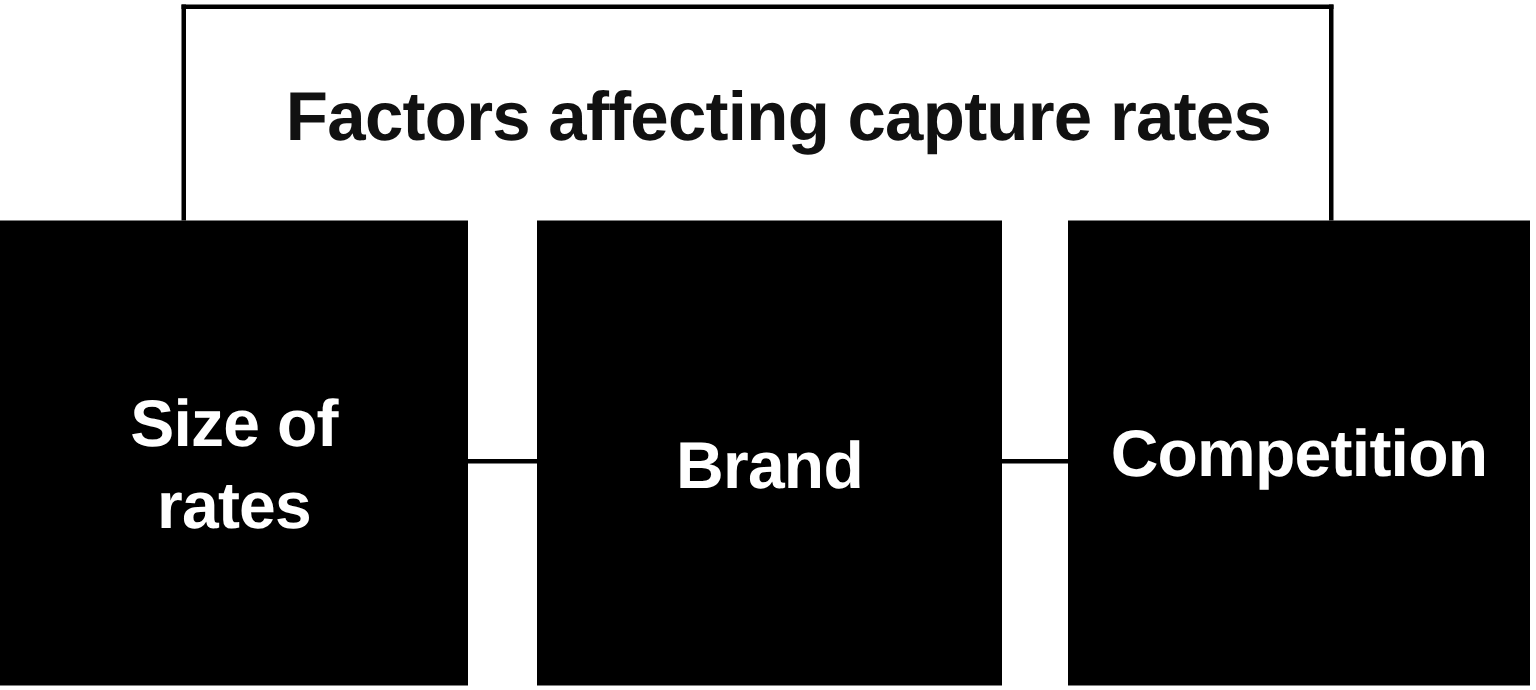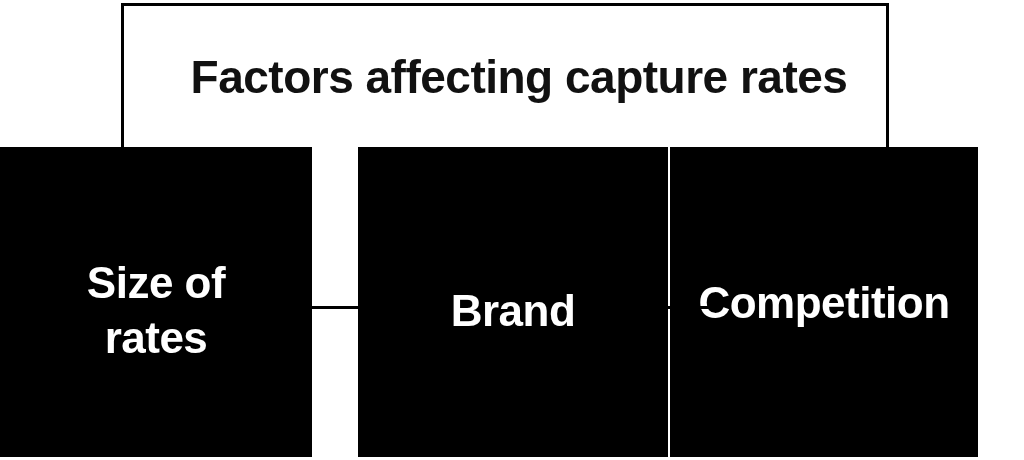--- a/index.html
+++ b/index.html
@@ -57,21 +57,21 @@
     justify-content: center;
     text-align: center;
     font-weight: bold;
     font-size: 44px;
     line-height: 55px;
     letter-spacing: -0.5px;
   }
   .node--two-line { padding-top: 16px; }
   .node1 { left: 0;     width: 312px; }
   .node2 { left: 358px; width: 310px; }
-  .node3 { left: 670px; width: 308px; }
+  .node3 { left: 712px; width: 308px; }
   
   .connector {
     position: absolute;
     top: 306px;
     height: 3px;
     background: var(--line_color);
   }
   .c1 { left: 310px; width: 50px; }
   .c2 { left: 666px; width: 48px; }
 </style>

